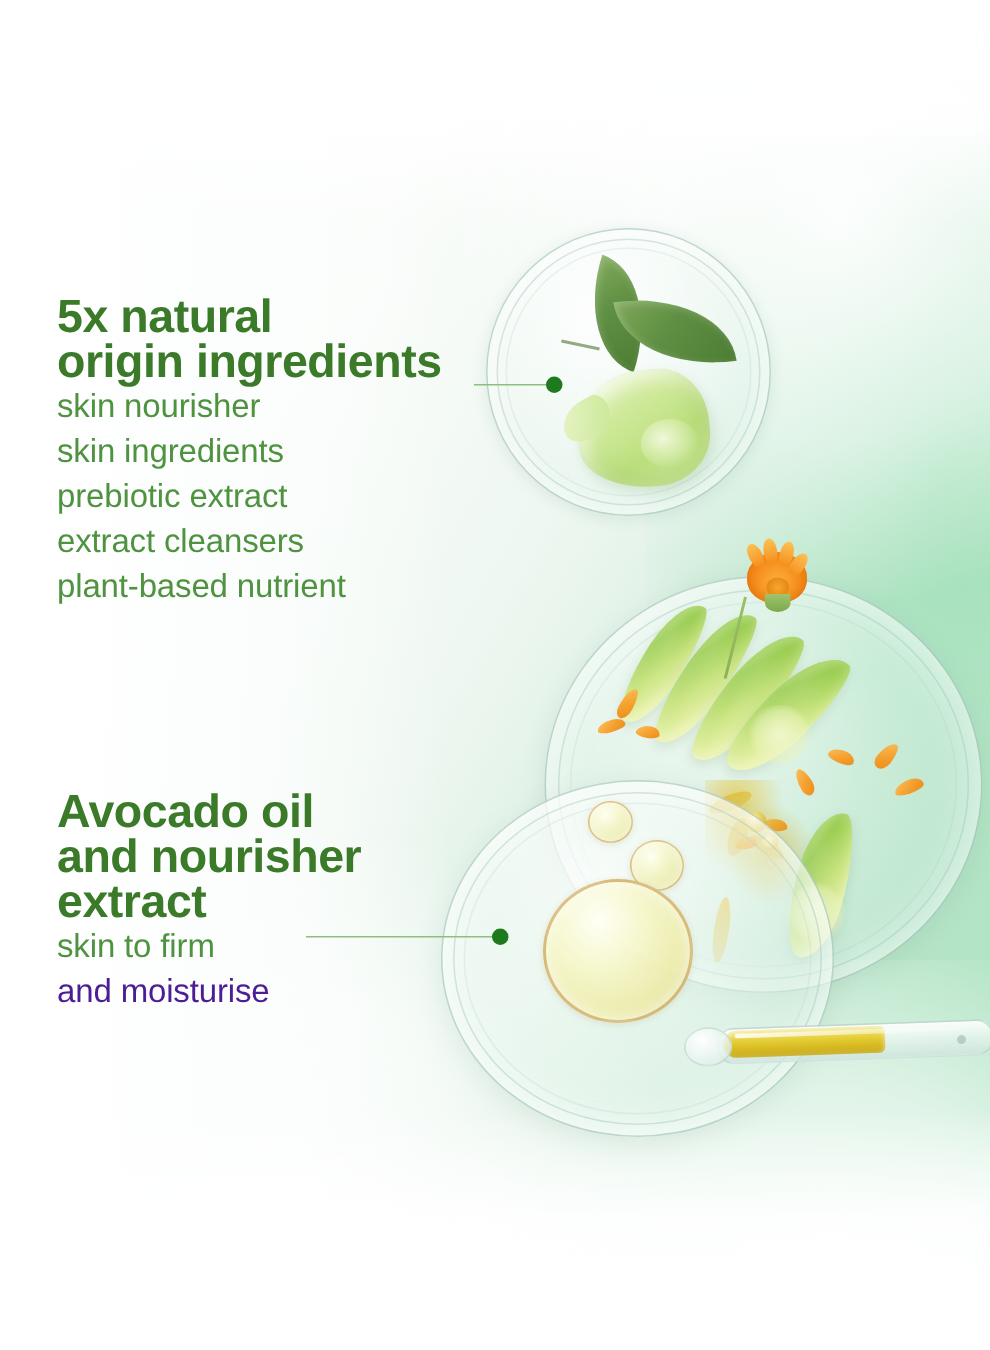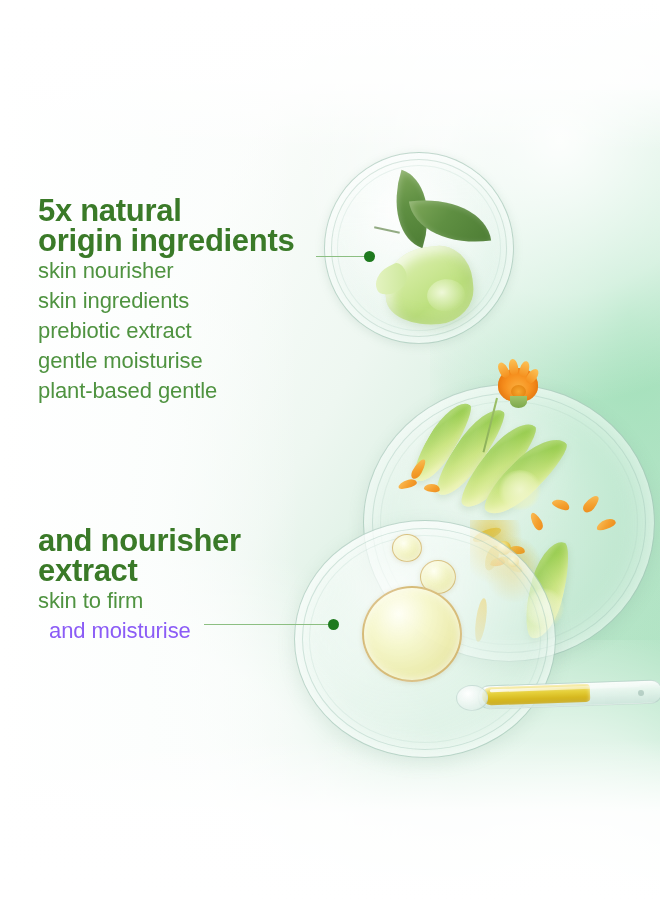--- a/index.html
+++ b/index.html
@@ -285,24 +285,25 @@
   <div class="conn-dot" id="conn1-dot" style="background: rgb(30, 122, 30);"></div>
   <div class="conn-line" id="conn2-line" style="background: rgb(140, 191, 130);"></div>
   <div class="conn-dot" id="conn2-dot" style="background: rgb(30, 122, 30);"></div>
 
   <div class="txt" id="block1">
     <div class="heading" style="color: rgb(58, 122, 40);">5x natural</div>
     <div class="heading" style="color: rgb(58, 122, 40);">origin ingredients</div>
     <div class="body" style="color: rgb(79, 147, 64);">skin nourisher</div>
     <div class="body" style="color: rgb(79, 147, 64);">skin ingredients</div>
     <div class="body" style="color: rgb(79, 147, 64);">prebiotic extract</div>
-    <div class="body" style="color: rgb(79, 147, 64);">gentle moisturise</div>
-    <div class="body" style="color: rgb(79, 147, 64);">plant-based gentle</div>
+    <div class="body" style="color: rgb(79, 147, 64);">extract cleansers</div>
+    <div class="body" style="color: rgb(79, 147, 64);">plant-based nutrient</div>
   </div>
 
   <div class="txt" id="block2">
+    <div class="heading" style="color: rgb(58, 122, 40);">Avocado oil</div>
     <div class="heading" style="color: rgb(58, 122, 40);">and nourisher</div>
     <div class="heading" style="color: rgb(58, 122, 40);">extract</div>
     <div class="body" style="color: rgb(79, 147, 64);">skin to firm</div>
-    <div class="body" style="color: #8b5cf6; margin-left: 11px;">and moisturise</div>
+    <div class="body" style="color: #4c1d95;">and moisturise</div>
   </div>
 
 </div>
 
 </body></html>

